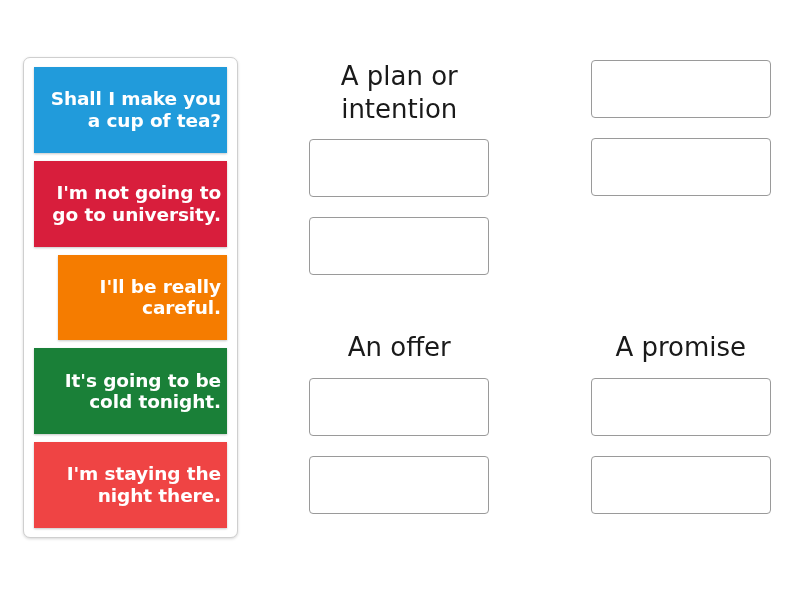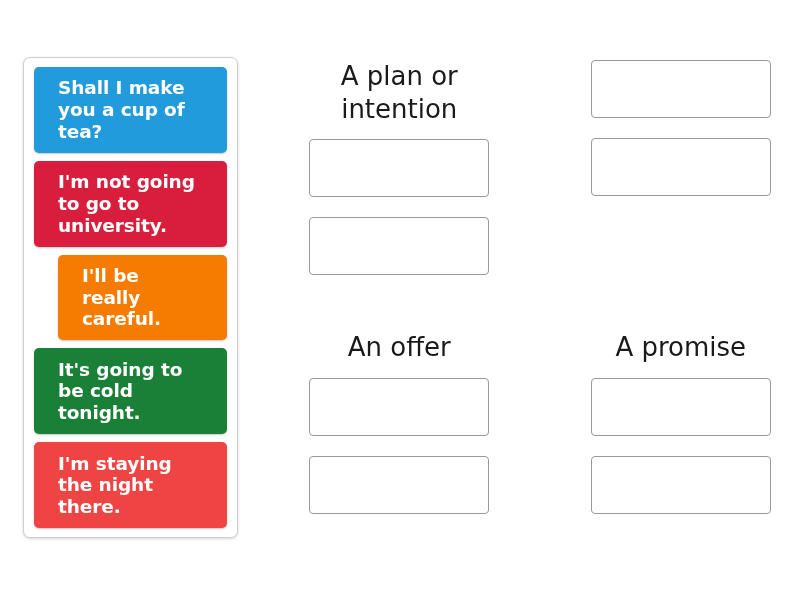--- a/index.html
+++ b/index.html
@@ -30,31 +30,31 @@
     padding: 9px 10px;
   }
   #card-list {
     display: flex;
     flex-direction: column;
     gap: 8px;
     height: 100%;
   }
   .card {
     flex: 1 1 0;
-    border-radius: 5px;
+    border-radius: 0;
     display: flex;
     align-items: center;
     justify-content: center;
-    text-align: left;
+    text-align: right;
     color: #ffffff;
     font-weight: bold;
     font-size: 18.5px;
     line-height: 1.17;
     letter-spacing: -0.1px;
-    padding: 2px 24px;
+    padding: 2px 6px;
     box-sizing: border-box;
     box-shadow: 0 1px 2px rgba(0,0,0,0.22);
     cursor: move;
     user-select: none;
   }
 
   
   #categories {
     position: absolute;
     left: 300px;

